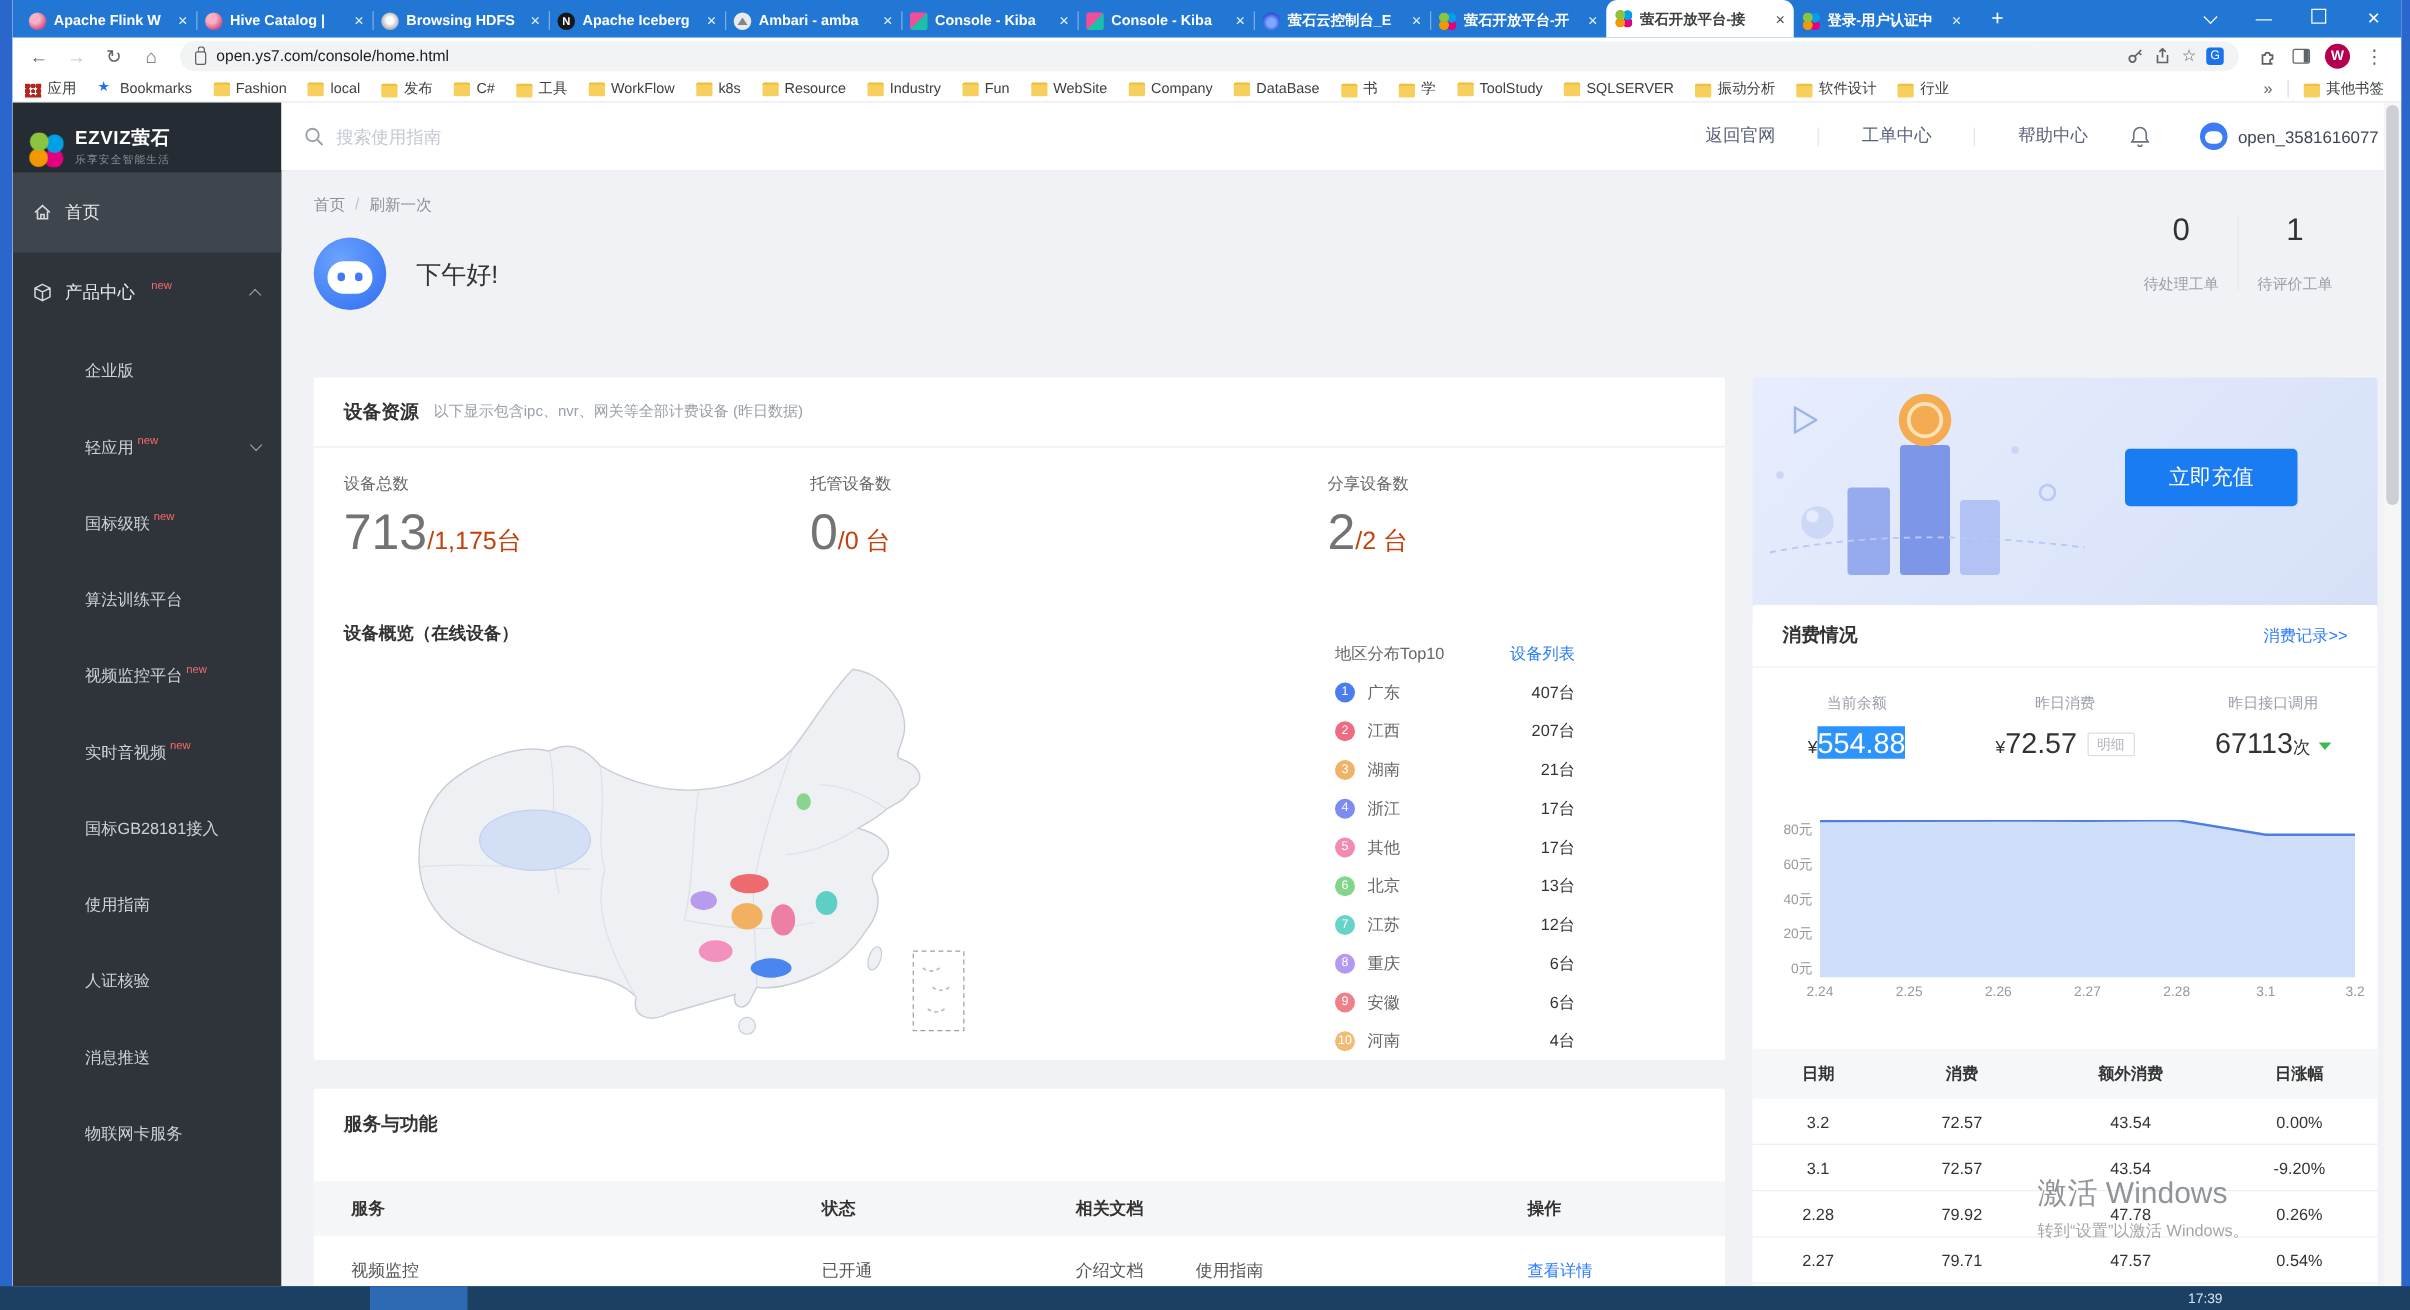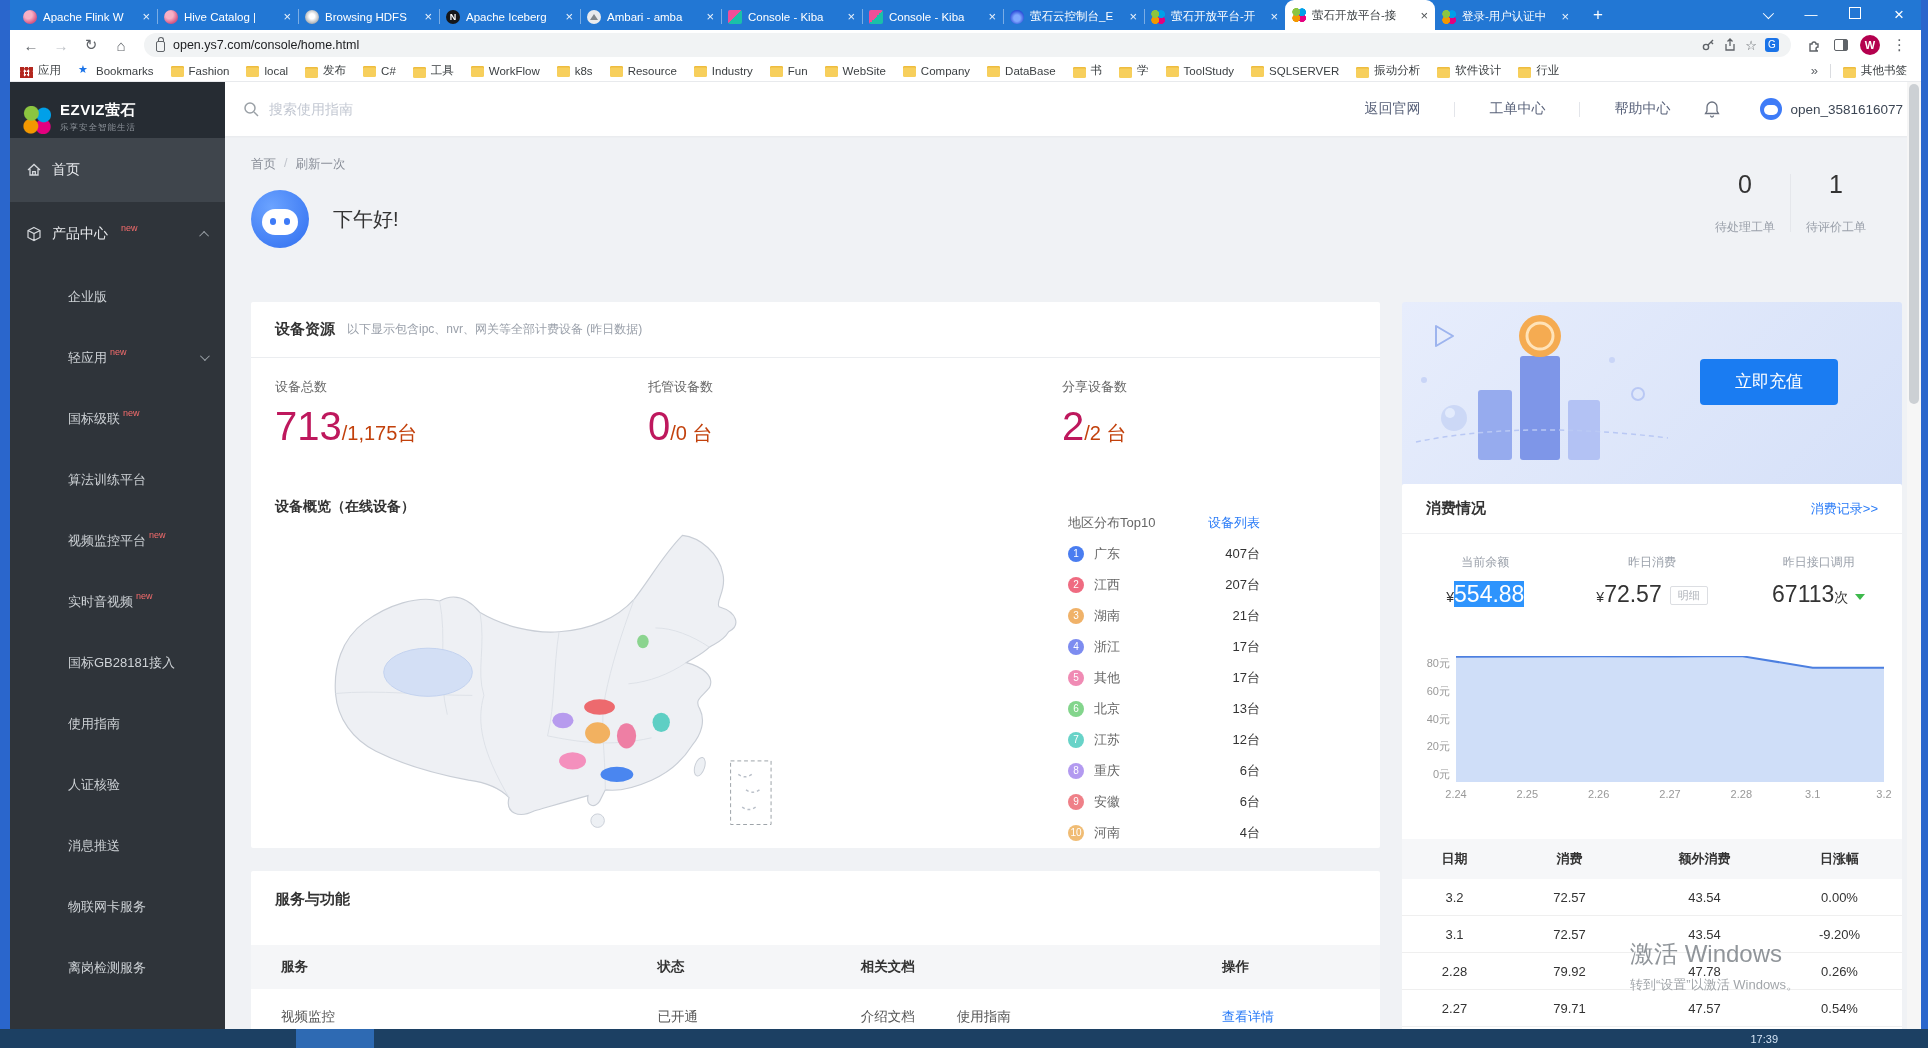--- a/index.html
+++ b/index.html
@@ -6,21 +6,21 @@
   body { width:1928px; height:1048px; overflow:hidden; }
   .root { position:relative; width:1928px; height:1048px; background:#2a66cc; overflow:hidden; }
 
   
   .browser { position:absolute; left:10px; top:0; width:1911px; height:1029px; background:#fff; overflow:hidden; }
   .tabbar { height:30px; background:#2277d4; display:flex; align-items:flex-end; padding-left:6px; position:relative; }
   .tab { width:141px; height:27px; display:flex; align-items:center; gap:6px; padding:0 7px; color:#fff; font-size:11.5px; position:relative; cursor:default; }
   .tab + .tab::before { content:""; position:absolute; left:0; top:6px; height:15px; width:1px; background:rgba(255,255,255,.4); }
   .tab.active { background:#fff; color:#3c4043; border-radius:9px 9px 0 0; height:30px; z-index:2; width:150px; }
   .tab.active::before, .tab.active + .tab::before { display:none; }
-  .ttitle { flex:1; white-space:nowrap; overflow:hidden; }
+  .ttitle { flex:1; white-space:nowrap; overflow:hidden;font-weight:bold; }
   .tclose { font-size:13px; line-height:1; opacity:.9; }
   .fav { width:14px; height:14px; flex:none; border-radius:3px; position:relative; }
   .fav-flink-icon, .fav-hive-icon { border-radius:50%; background:radial-gradient(circle at 38% 35%, #f8b0c5 0 30%, #d65583 70%); }
   .fav-hdfs-icon { border-radius:50%; background:radial-gradient(circle at 50% 45%, #fff 0 25%, #9aa0a6 80%); }
   .fav-iceberg-icon { border-radius:50%; background:#15171a; color:#fff; font-size:9px; font-weight:bold; text-align:center; line-height:14px; }
   .fav-iceberg-icon::after { content:"N"; }
   .fav-ambari-icon { border-radius:50%; background:#e8eaed; }
   .fav-ambari-icon::after { content:""; position:absolute; left:3px; top:4px; border-left:4px solid transparent; border-right:4px solid transparent; border-bottom:6px solid #80868b; }
   .fav-kibana-icon { background:linear-gradient(135deg,#f04e98 0 50%,#1bc0a8 50% 100%); border-radius:2px; }
   .fav-paw-icon { border-radius:50%; background:radial-gradient(circle at 50% 58%, #7fa8ff 0 30%, #2543d6 75%); }
@@ -117,21 +117,21 @@
   
   .card { position:absolute; background:#fff; border-radius:2px; }
   .card-devices { left:26px; top:220px; width:1129px; height:546px; }
   .card-title-row { height:56px; display:flex; align-items:center; padding:0 24px; border-bottom:1px solid #ebedf0; }
   .card-title { font-size:15px; font-weight:bold; color:#333; }
   .card-subtitle { font-size:12px; color:#9aa0aa; margin-left:12px; }
   .dev-stats { position:absolute; top:76px; left:0; right:0; }
   .dstat { position:absolute; top:0; }
   .dstat .dl { font-size:13px; color:#666; }
   .dstat .dv { margin-top:8px; }
-  .dstat .num { font-size:40px; color:#be185d; }
+  .dstat .num { font-size:40px; color:#737373; }
   .dstat .suf { font-size:20px; color:#c2410c; }
   .overview-title { position:absolute; left:24px; top:196px; font-size:14px; font-weight:bold; color:#333; }
   .map-wrap { position:absolute; left:40px; top:218px; width:540px; height:318px; }
   .top10 { position:absolute; left:817px; top:212px; width:192px; }
   .top10-head { display:flex; justify-content:space-between; align-items:center; }
   .top10-title { font-size:13px; color:#666; }
   .link { color:#2b7cf7; font-size:13px; }
   .t10-row { display:flex; align-items:center; margin-top:13px; }
   .rank-badge { width:16px; height:16px; border-radius:50%; color:#fff; font-size:10px; text-align:center; line-height:16px; flex:none; }
   .t10-name { font-size:13px; color:#666; margin-left:10px; }
@@ -438,23 +438,20 @@
               <span>使用指南</span>
             </div>
             <div class="sub-item">
               <span>人证核验</span>
             </div>
             <div class="sub-item">
               <span>消息推送</span>
             </div>
             <div class="sub-item">
               <span>物联网卡服务</span>
-            </div>
-            <div class="sub-item">
-              <span>离岗检测服务</span>
             </div>
           </div>
       </div>
 
       <div class="main">
 
         <div class="pageheader">
           <div class="search-wrap">
             <svg class="icon-svg" width="16" height="16" viewBox="0 0 16 16">
                 <circle cx="7" cy="7" r="5" fill="none" stroke="#9aa0a6" stroke-width="1.5"></circle>

